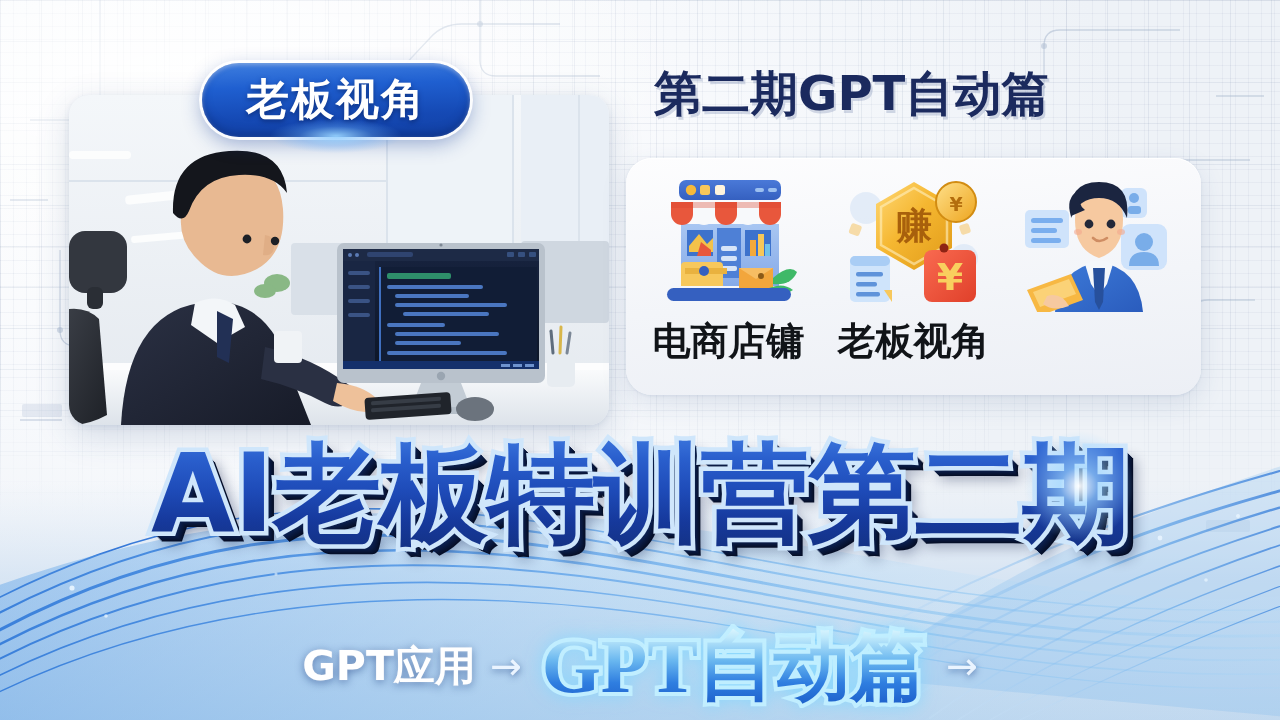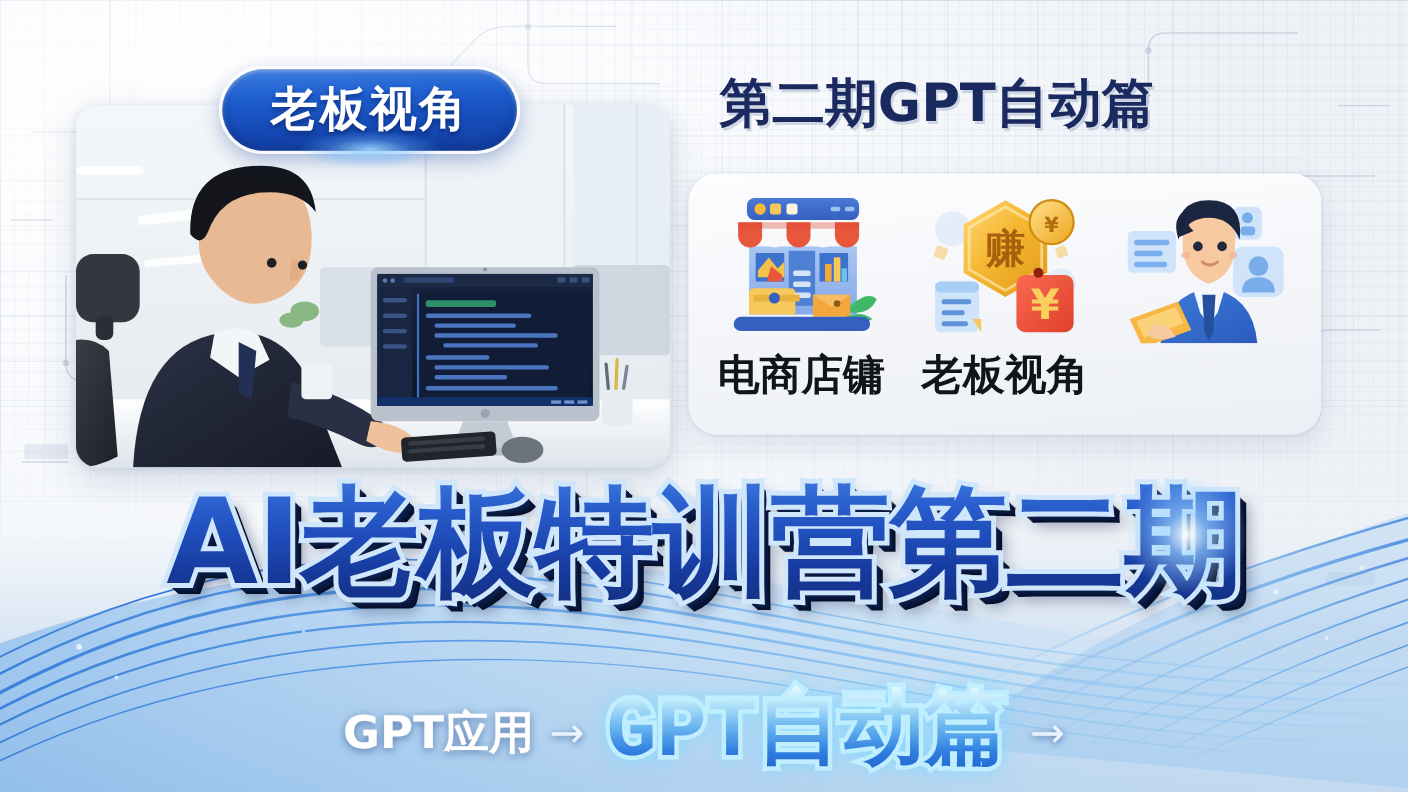--- a/index.html
+++ b/index.html
@@ -148,21 +148,21 @@
     font-weight:700;font-size:41px;color:#ffffff;white-space:nowrap;
     text-shadow:0 2px 8px rgba(15,50,120,.55), 0 0 2px rgba(255,255,255,.5);
   }
   .arrow{
     font-size:38px;color:#eaf4ff;line-height:1;
     text-shadow:0 2px 7px rgba(15,50,120,.55);
     font-family:"DejaVu Sans",sans-serif;
   }
   .sub-center{
     position:relative;
-    font-family:Liberation Mono, monospace;
+    font-family:Liberation Serif, serif;
     font-weight:700;font-size:76px;line-height:1;white-space:nowrap;
     margin:0 6px;
   }
   .sub-center .sc-stroke{
     position:absolute;left:0;top:0;
     -webkit-text-stroke:8px rgba(195,240,255,.92);color:transparent;
     filter:drop-shadow(0 0 9px rgba(130,215,255,.9));
   }
   .sub-center .sc-face{
     position:relative;

